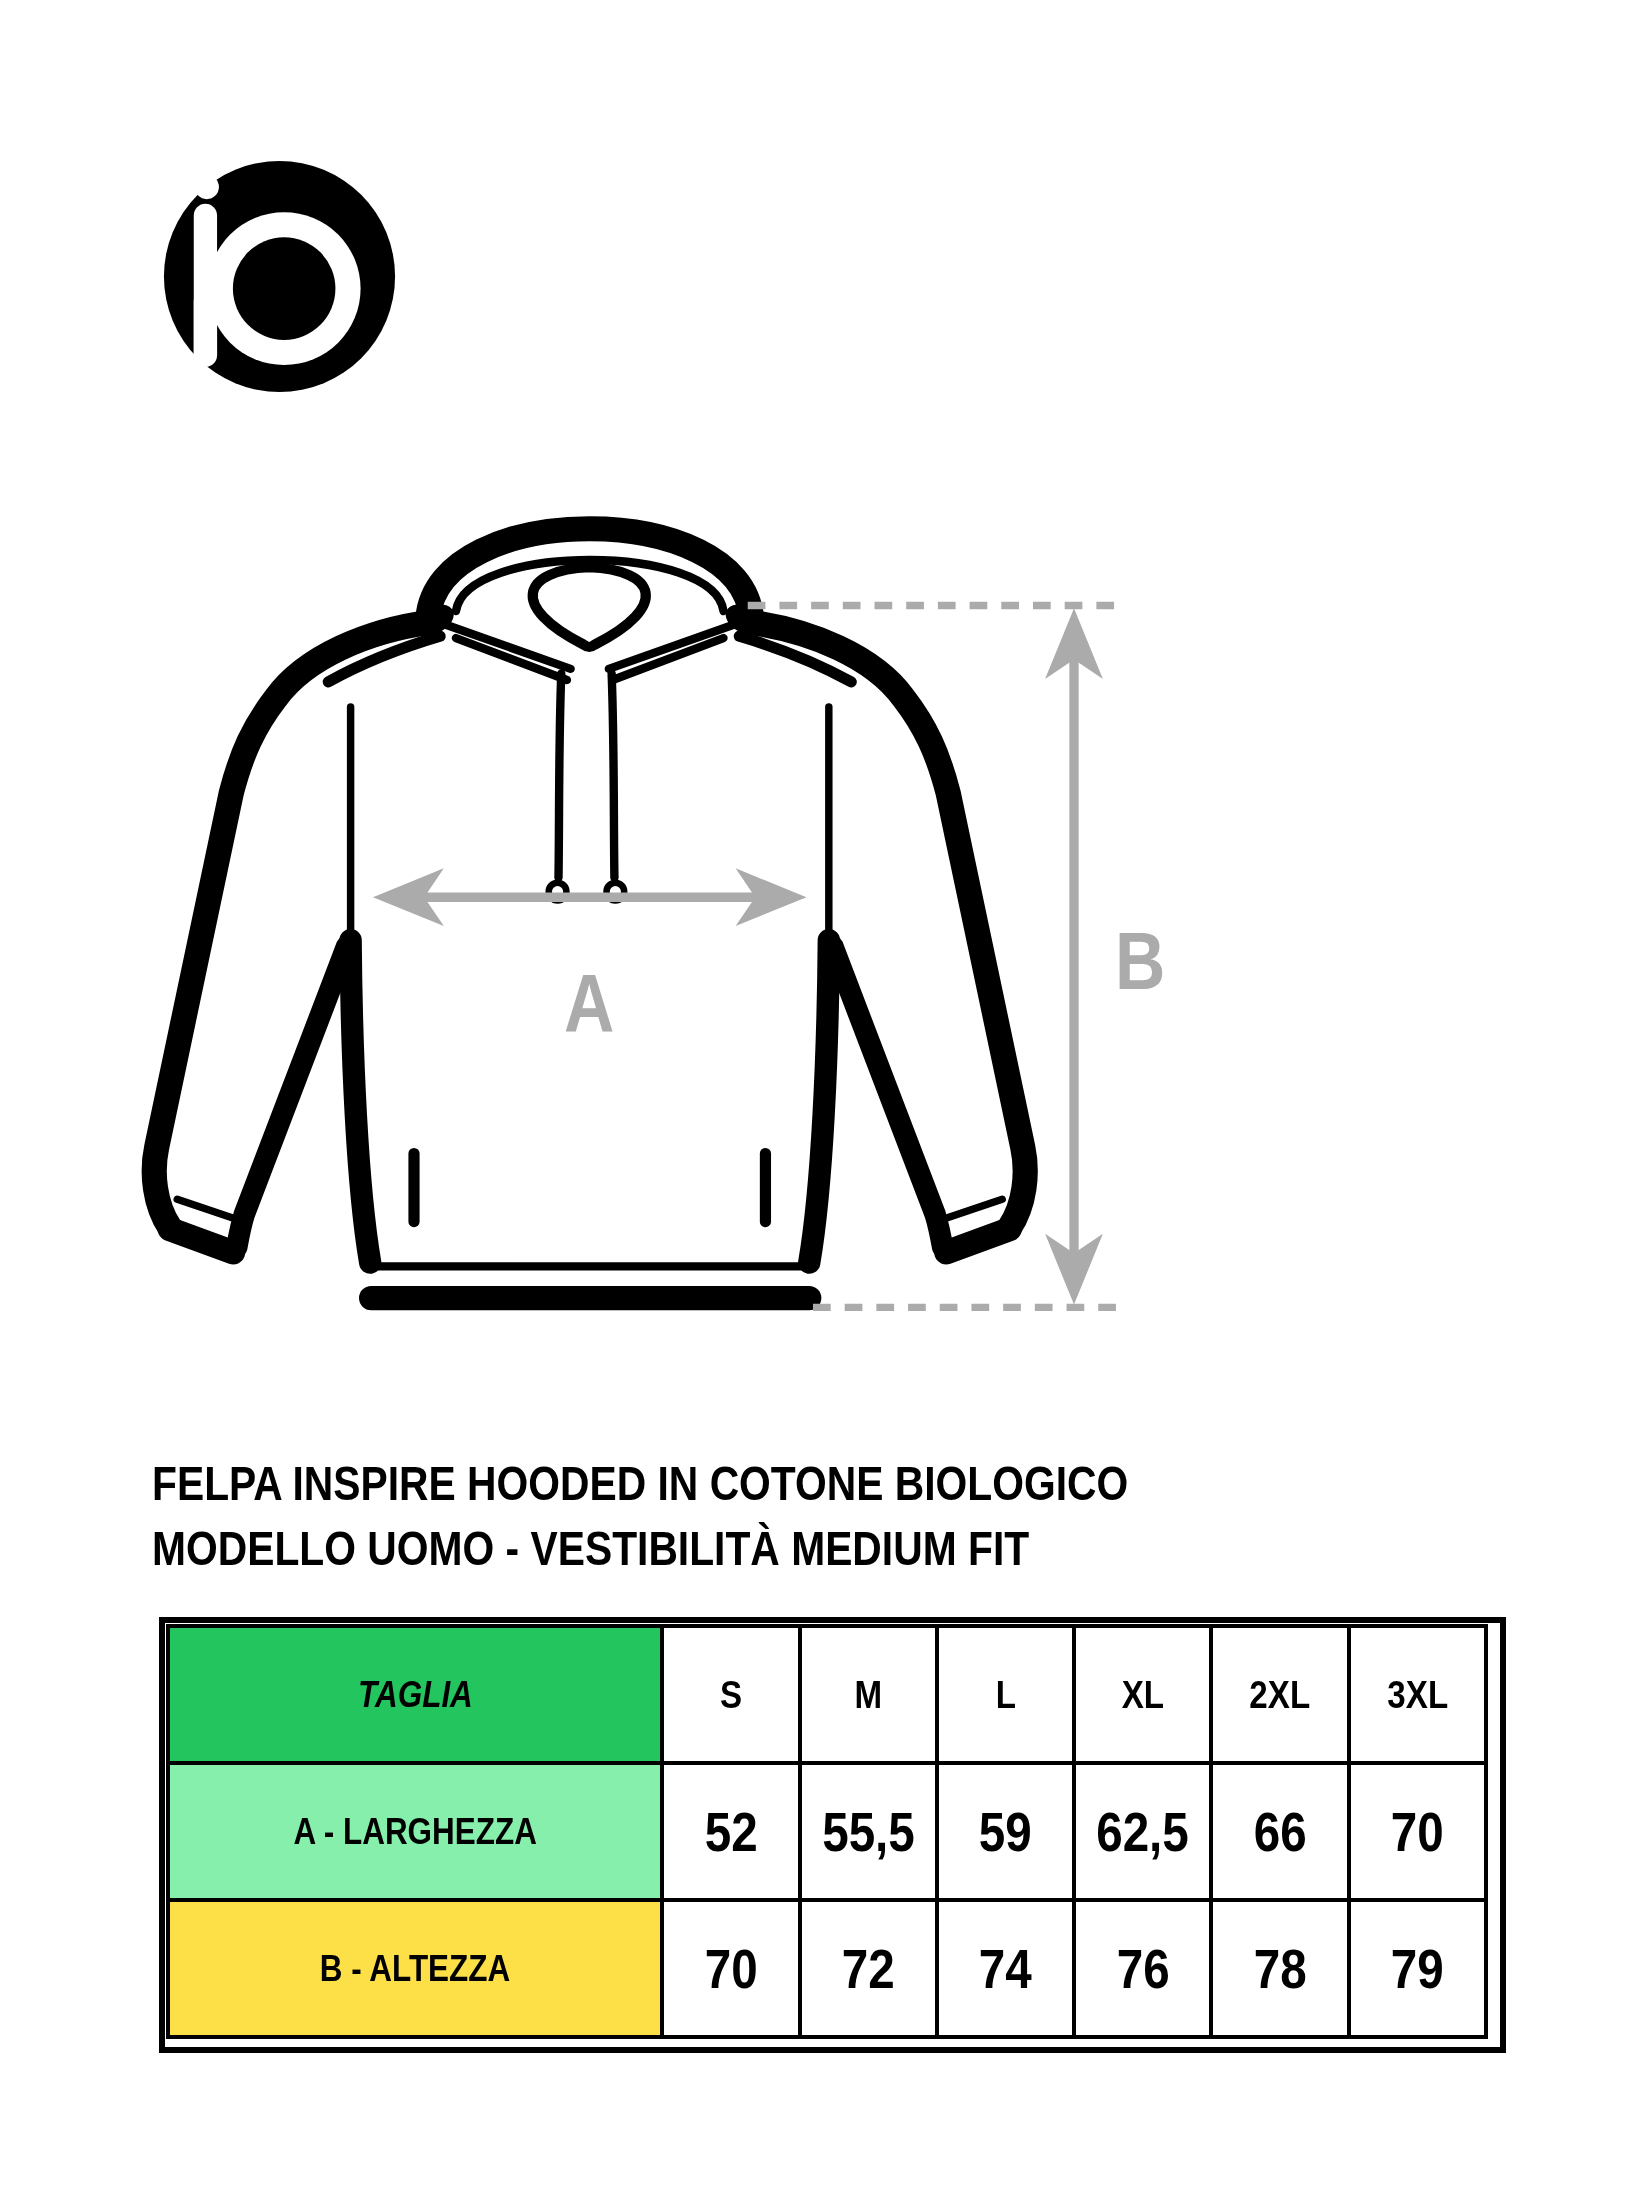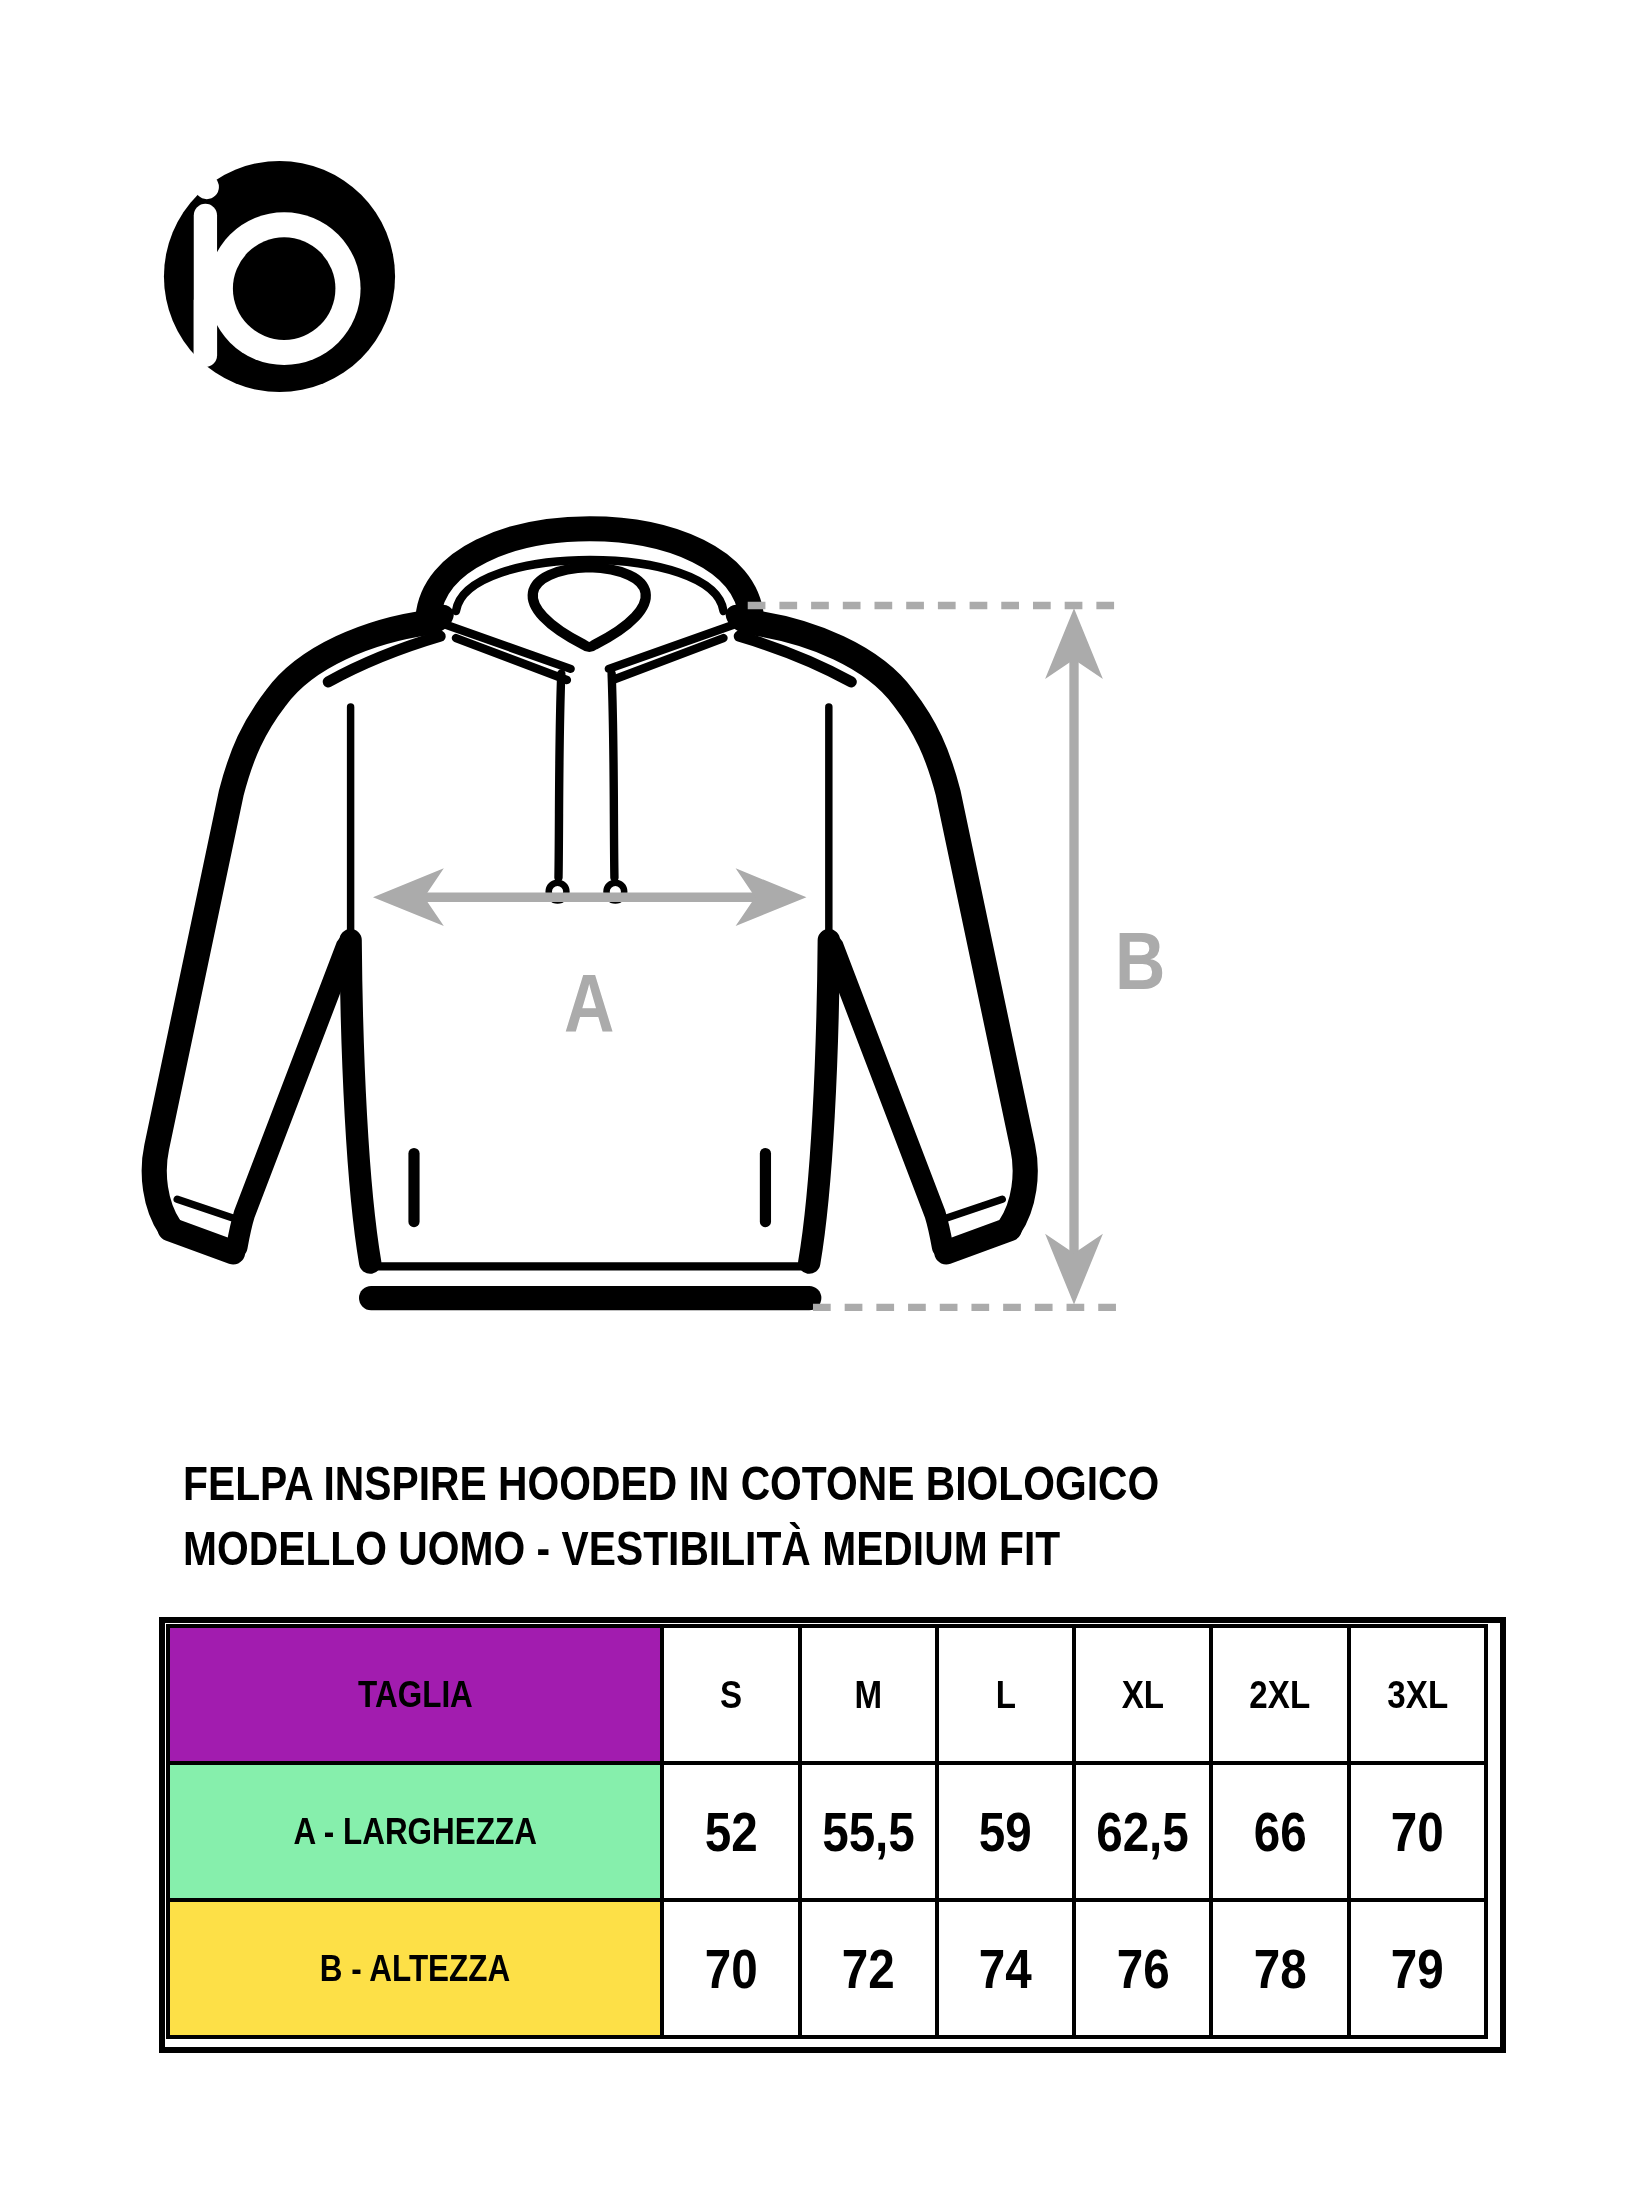--- a/index.html
+++ b/index.html
@@ -12,21 +12,21 @@
   .cond{display:inline-block;transform:scaleX(0.85);transform-origin:center center;white-space:nowrap;}
   .cond-left{display:inline-block;transform:scaleX(0.85);transform-origin:left center;white-space:nowrap;}
 
   
   #logo{left:163px;top:160px;width:233px;height:233px;}
 
   
   #diagram{left:84px;top:485px;width:1100px;height:858px;}
 
   
-  #title{left:183px;top:1451px;width:1305px;color:#000;}
+  #title{left:152px;top:1451px;width:1305px;color:#000;}
   #title .tline{font-size:48px;font-weight:bold;line-height:65px;letter-spacing:0px;}
 
   
   #size-table{
     left:166px;top:1624px;width:1322px;height:411px;
     border-collapse:collapse;table-layout:fixed;
   }
   #size-table td{
     border:4.7px solid #000;text-align:center;vertical-align:middle;
     padding:0;color:#000;background:#fff;
@@ -123,21 +123,21 @@
 
 <div id="title" class="abs">
   <div class="tline"><span class="cond-left">FELPA INSPIRE HOODED IN COTONE BIOLOGICO</span></div>
   <div class="tline"><span class="cond-left">MODELLO UOMO - VESTIBILITÀ MEDIUM FIT</span></div>
 </div>
 
 <div id="table-frame" class="abs"></div>
 <table id="size-table" class="abs">
   <tbody>
   <tr>
-    <td class="rowlabel" style="width: 38%; background: #a21caf;"><span class="cond">TAGLIA</span></td>
+    <td class="rowlabel" style="width: 38%; background: #22c55e; font-style: italic;"><span class="cond">TAGLIA</span></td>
     <td class="sizehdr" style="width:10.33%"><span class="cond">S</span></td>
     <td class="sizehdr" style="width:10.33%"><span class="cond">M</span></td>
     <td class="sizehdr" style="width:10.33%"><span class="cond">L</span></td>
     <td class="sizehdr" style="width:10.33%"><span class="cond">XL</span></td>
     <td class="sizehdr" style="width:10.33%"><span class="cond">2XL</span></td>
     <td class="sizehdr" style="width:10.33%"><span class="cond">3XL</span></td>
   </tr>
   <tr>
     <td class="rowlabel" style="background: #86efac;"><span class="cond">A - LARGHEZZA</span></td>
     <td class="val"><span class="cond">52</span></td>

